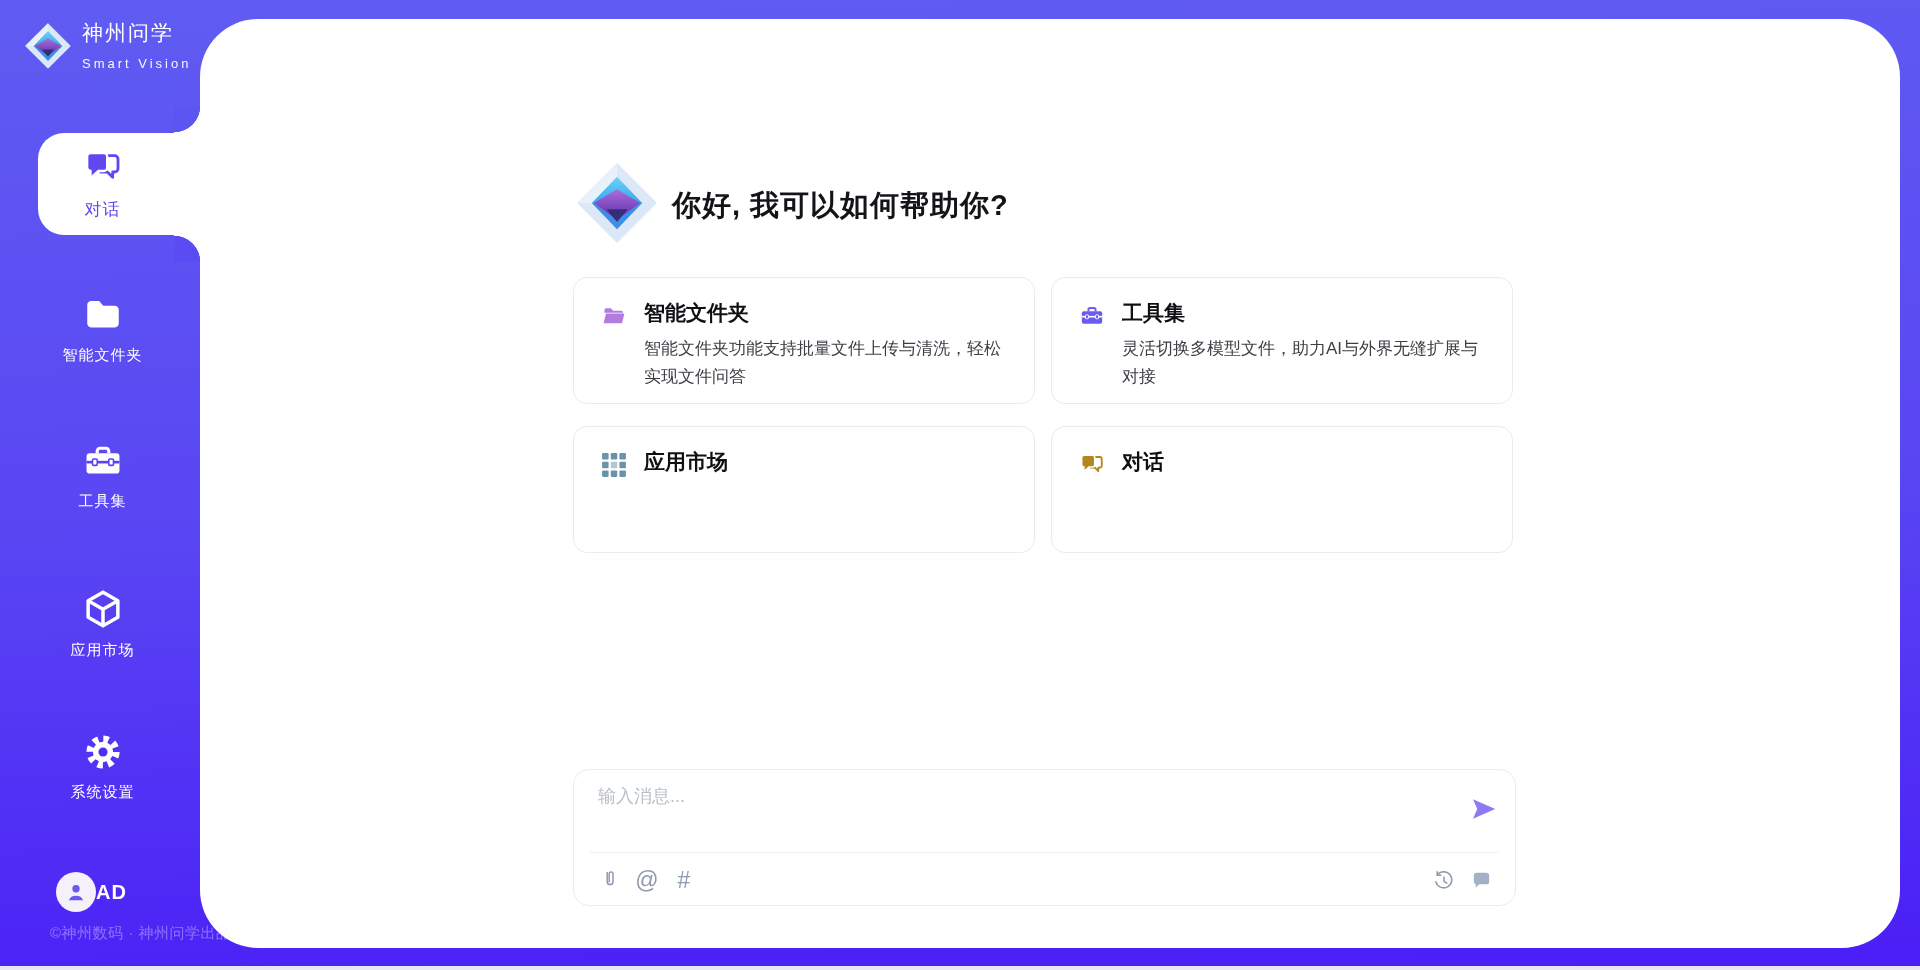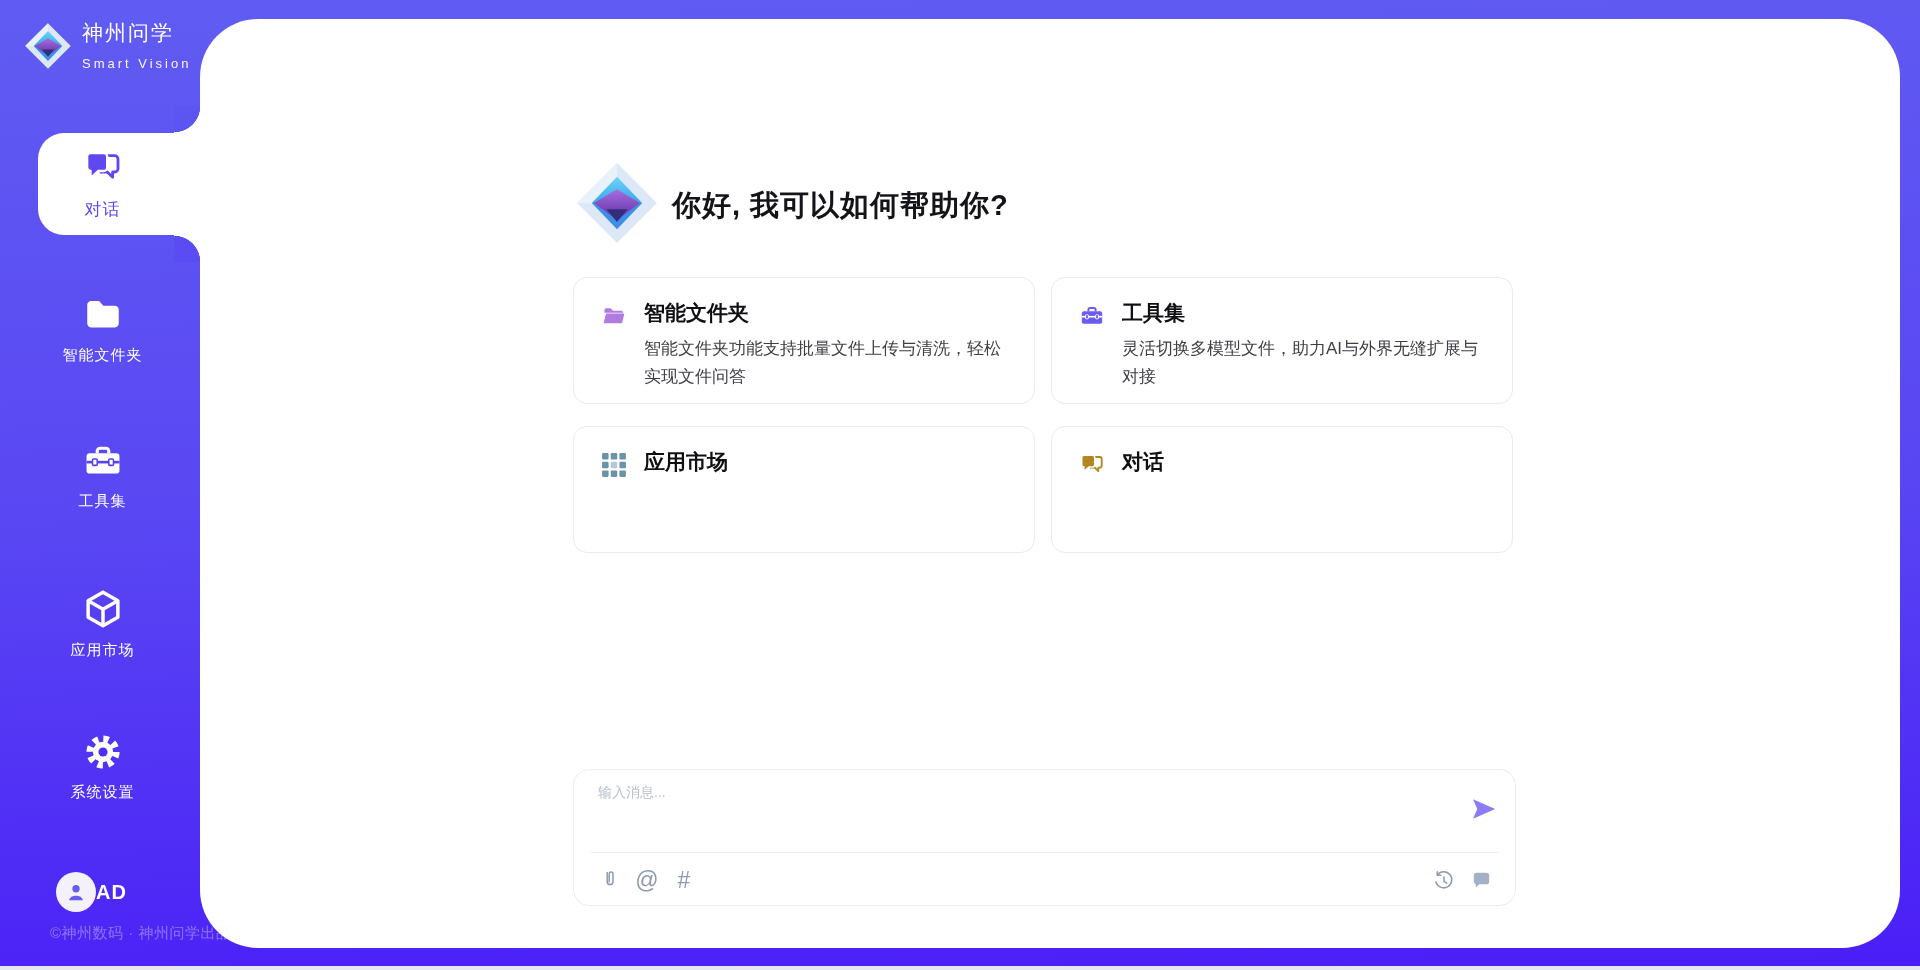--- a/index.html
+++ b/index.html
@@ -63,21 +63,21 @@
                 display:inline-flex; align-items:center; gap:11px; padding:0 18px 0 11px;
                 background:#f2f4f8; border-radius:22px; cursor:pointer; }
   .model-pill .pill-diamond { width:28px; height:28px; }
   .model-name { font-size:20px; color:#2b2b33; }
 
   
   .composer { position:absolute; left:373px; top:750px; width:943px; height:137px;
               background:#fff; border:1px solid #e9ecf1; border-radius:16px; }
   .composer textarea { position:absolute; left:24px; top:14px; width:860px; height:62px;
               border:none; outline:none; resize:none; font-family:inherit;
-              font-size:14px; color:#ef4444; background:transparent; }
+              font-size:18px; color:#ef4444; background:transparent; }
   .composer textarea::placeholder { color:#b7bfca; }
   .send-btn { position:absolute; right:16px; top:24px; width:30px; height:30px;
               background:none; border:none; cursor:pointer; padding:0; }
   .comp-divider { position:absolute; left:16px; right:16px; top:82px; height:1px; background:#edeff3; }
   .comp-tools-left { position:absolute; left:24px; top:98px; display:flex; align-items:center; gap:13px; }
   .comp-tools-right { position:absolute; right:22px; top:98px; display:flex; align-items:center; gap:14px; }
   .tool-btn { width:24px; height:24px; background:none; border:none; padding:0; cursor:pointer;
               color:#8e9aad; display:flex; align-items:center; justify-content:center; }
   .tool-glyph { font-size:23px; color:#8e9aad; line-height:24px; }
 

